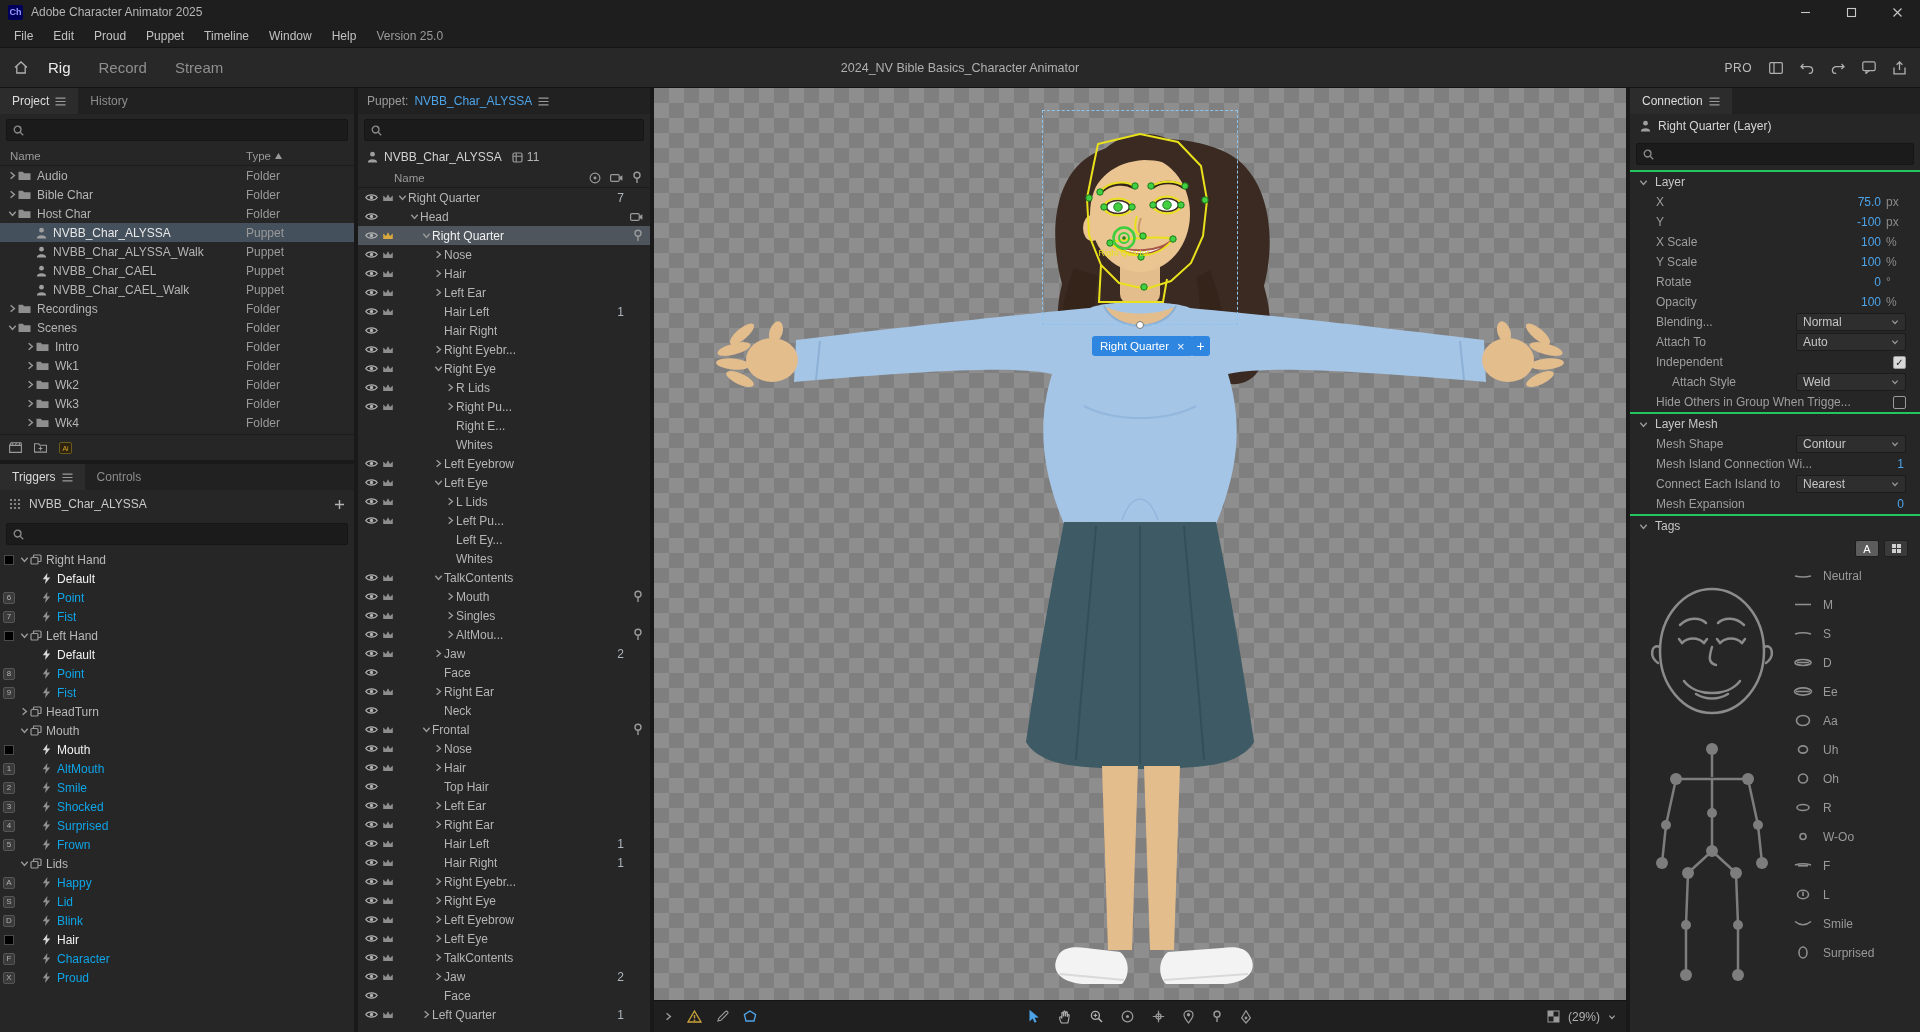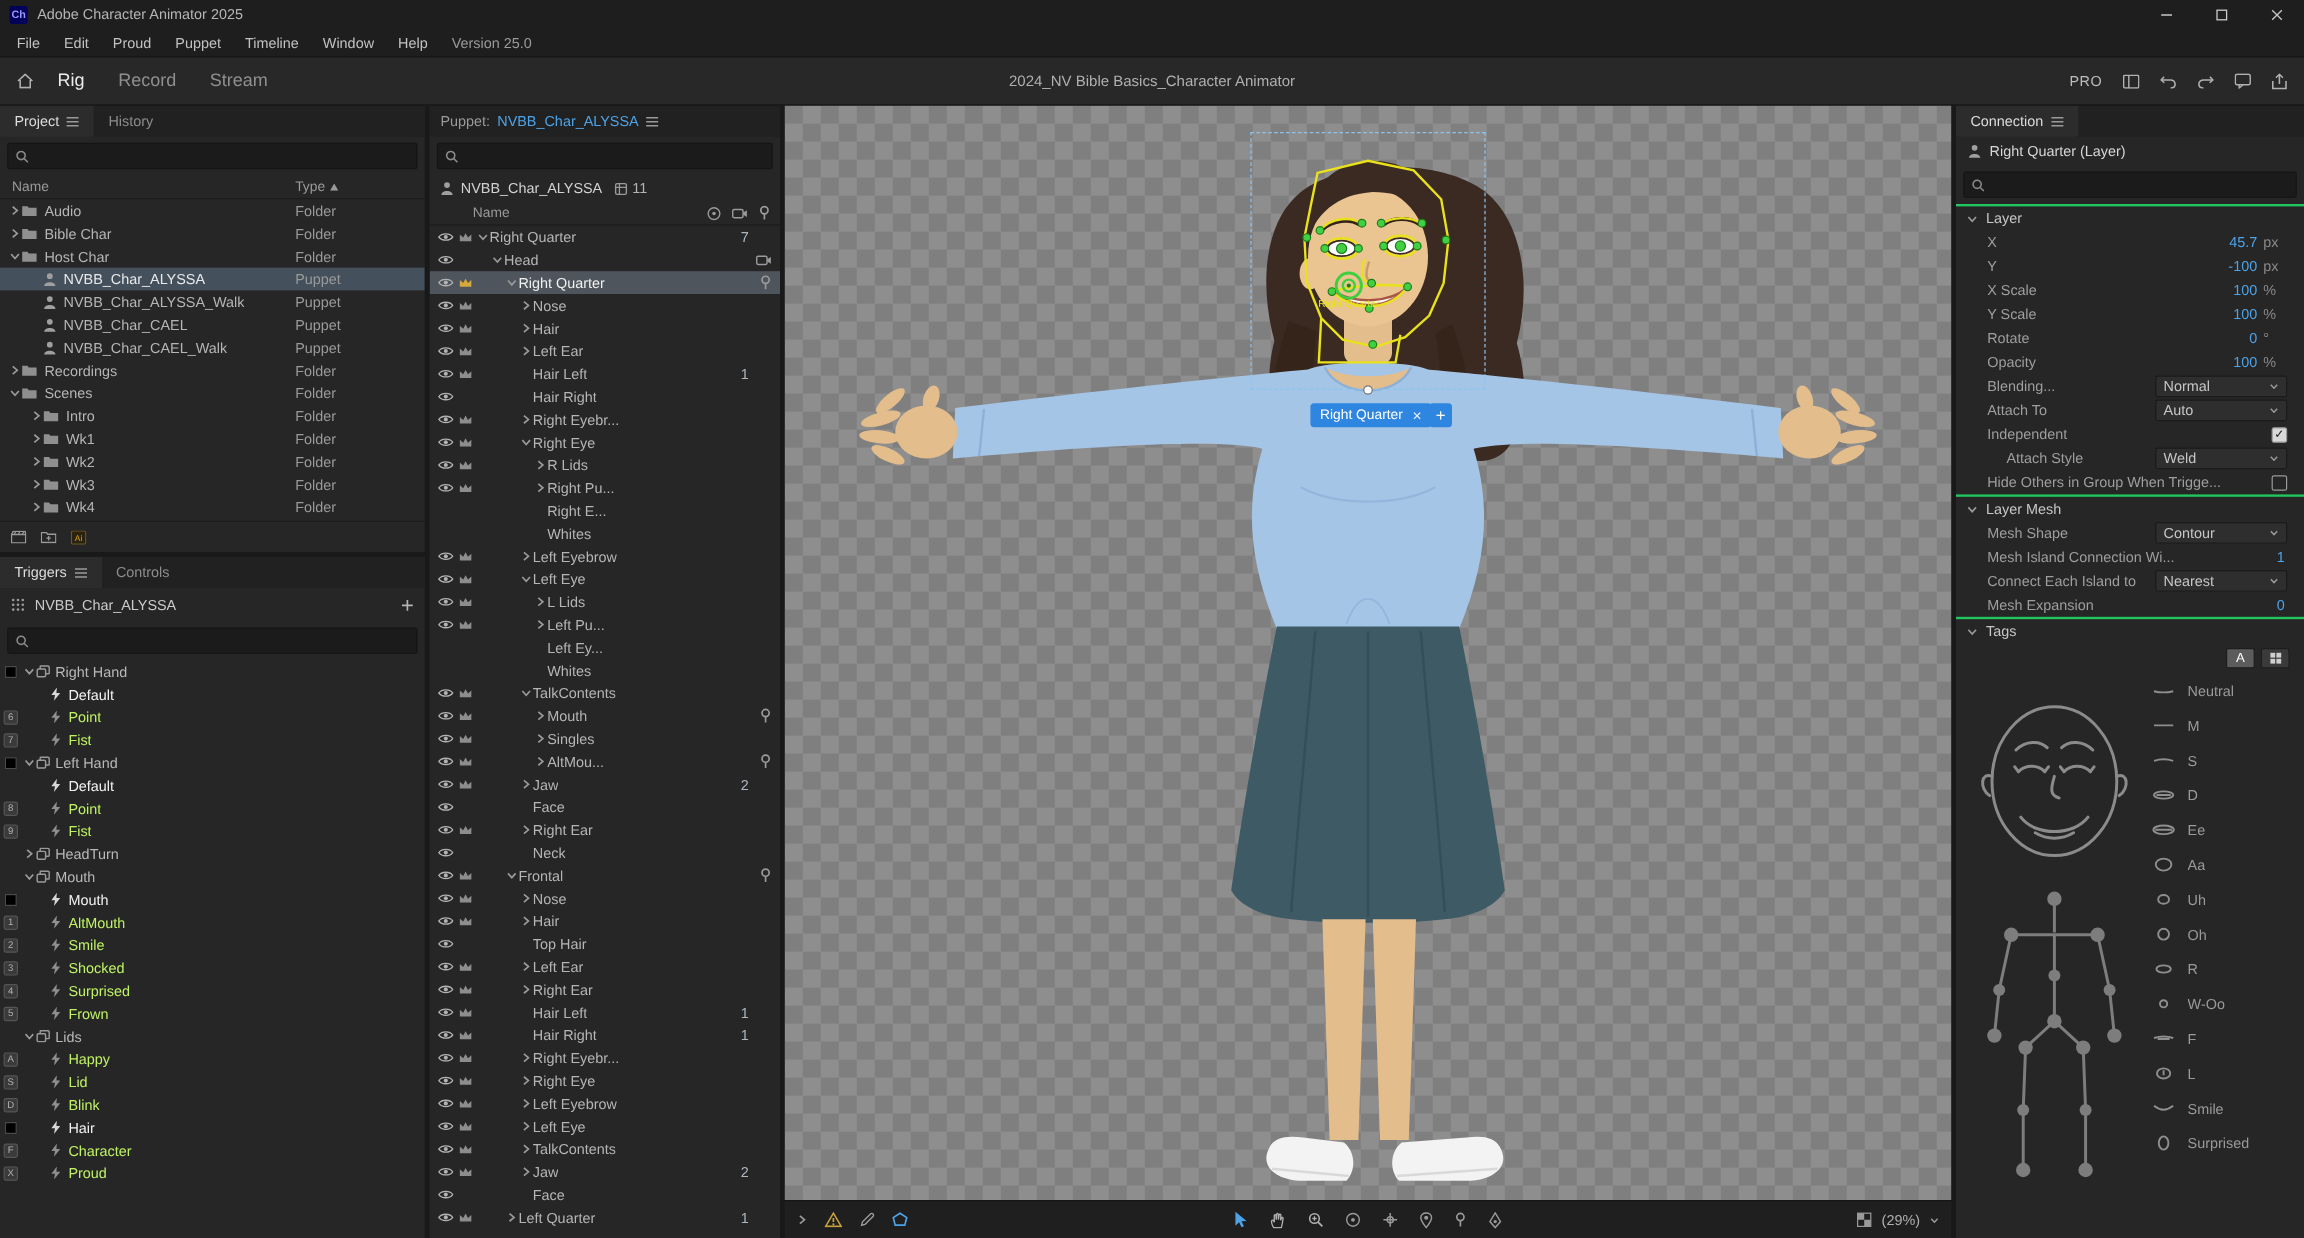--- a/index.html
+++ b/index.html
@@ -61,21 +61,21 @@
   .row.selected .lbl{color:#e8e8e8}
   .proj-footer{height:26px;border-top:1px solid #1c1c1c;display:flex;align-items:center;gap:12px;padding:0 9px;flex:none;margin-top:auto}
 
   
   .trig-title{height:28px;display:flex;align-items:center;gap:8px;padding:0 9px;flex:none;color:#cacaca}
   .trig-plus{margin-left:auto;display:inline-flex}
   .trig-gutter{width:18px;flex:none;display:flex;justify-content:center;align-items:center}
   .key-badge{width:12px;height:12px;background:#3a3a3a;border:1px solid #555;border-radius:2px;font-size:8px;color:#b0b0b0;display:flex;align-items:center;justify-content:center}
   .swatch{width:10px;height:10px;background:#000;border:1px solid #4a4a4a}
   .trow .glabel{color:#b8b8b8;margin-left:4px}
-  .trow .clabel{color:#bef264;margin-left:6px}
+  .trow .clabel{color:#0ea5e9;margin-left:6px}
   .trow.active .clabel{color:#f2f2f2}
 
   
   .pup-header{height:26px;background:#212121;display:flex;align-items:center;padding:0 9px;gap:6px;flex:none}
   .pup-header .pfx{color:#9a9a9a}
   .pup-header .pname{color:#4da3e8}
   .pup-root{height:22px;display:flex;align-items:center;gap:6px;padding:0 9px;color:#d2d2d2;flex:none}
   .badge11{display:flex;align-items:center;gap:4px;color:#b5b5b5;margin-left:4px}
   .pup-colhead{height:20px;display:flex;align-items:center;border-bottom:1px solid #1c1c1c;color:#9a9a9a;padding-left:36px;flex:none;position:relative;font-size:11.5px}
   .pup-colicons{position:absolute;right:8px;display:flex;gap:9px;align-items:center}
@@ -1901,21 +1901,21 @@
           <div class="sec-head">
             <span class="ico">
               <svg width="9" height="9" viewBox="0 0 9 9">
                 <path d="M1.3 2.8 L4.5 6.4 L7.7 2.8" fill="none" stroke="#9a9a9a" stroke-width="1.4"></path>
               </svg>
             </span>
             <span>Layer</span>
           </div>
           <div class="prop-row">
             <span class="plab">X</span>
-            <span class="prop-val">45.7</span>
+            <span class="prop-val">75.0</span>
             <span class="prop-unit">px</span>
           </div>
           <div class="prop-row">
             <span class="plab">Y</span>
             <span class="prop-val">-100</span>
             <span class="prop-unit">px</span>
           </div>
           <div class="prop-row">
             <span class="plab">X Scale</span>
             <span class="prop-val">100</span>

